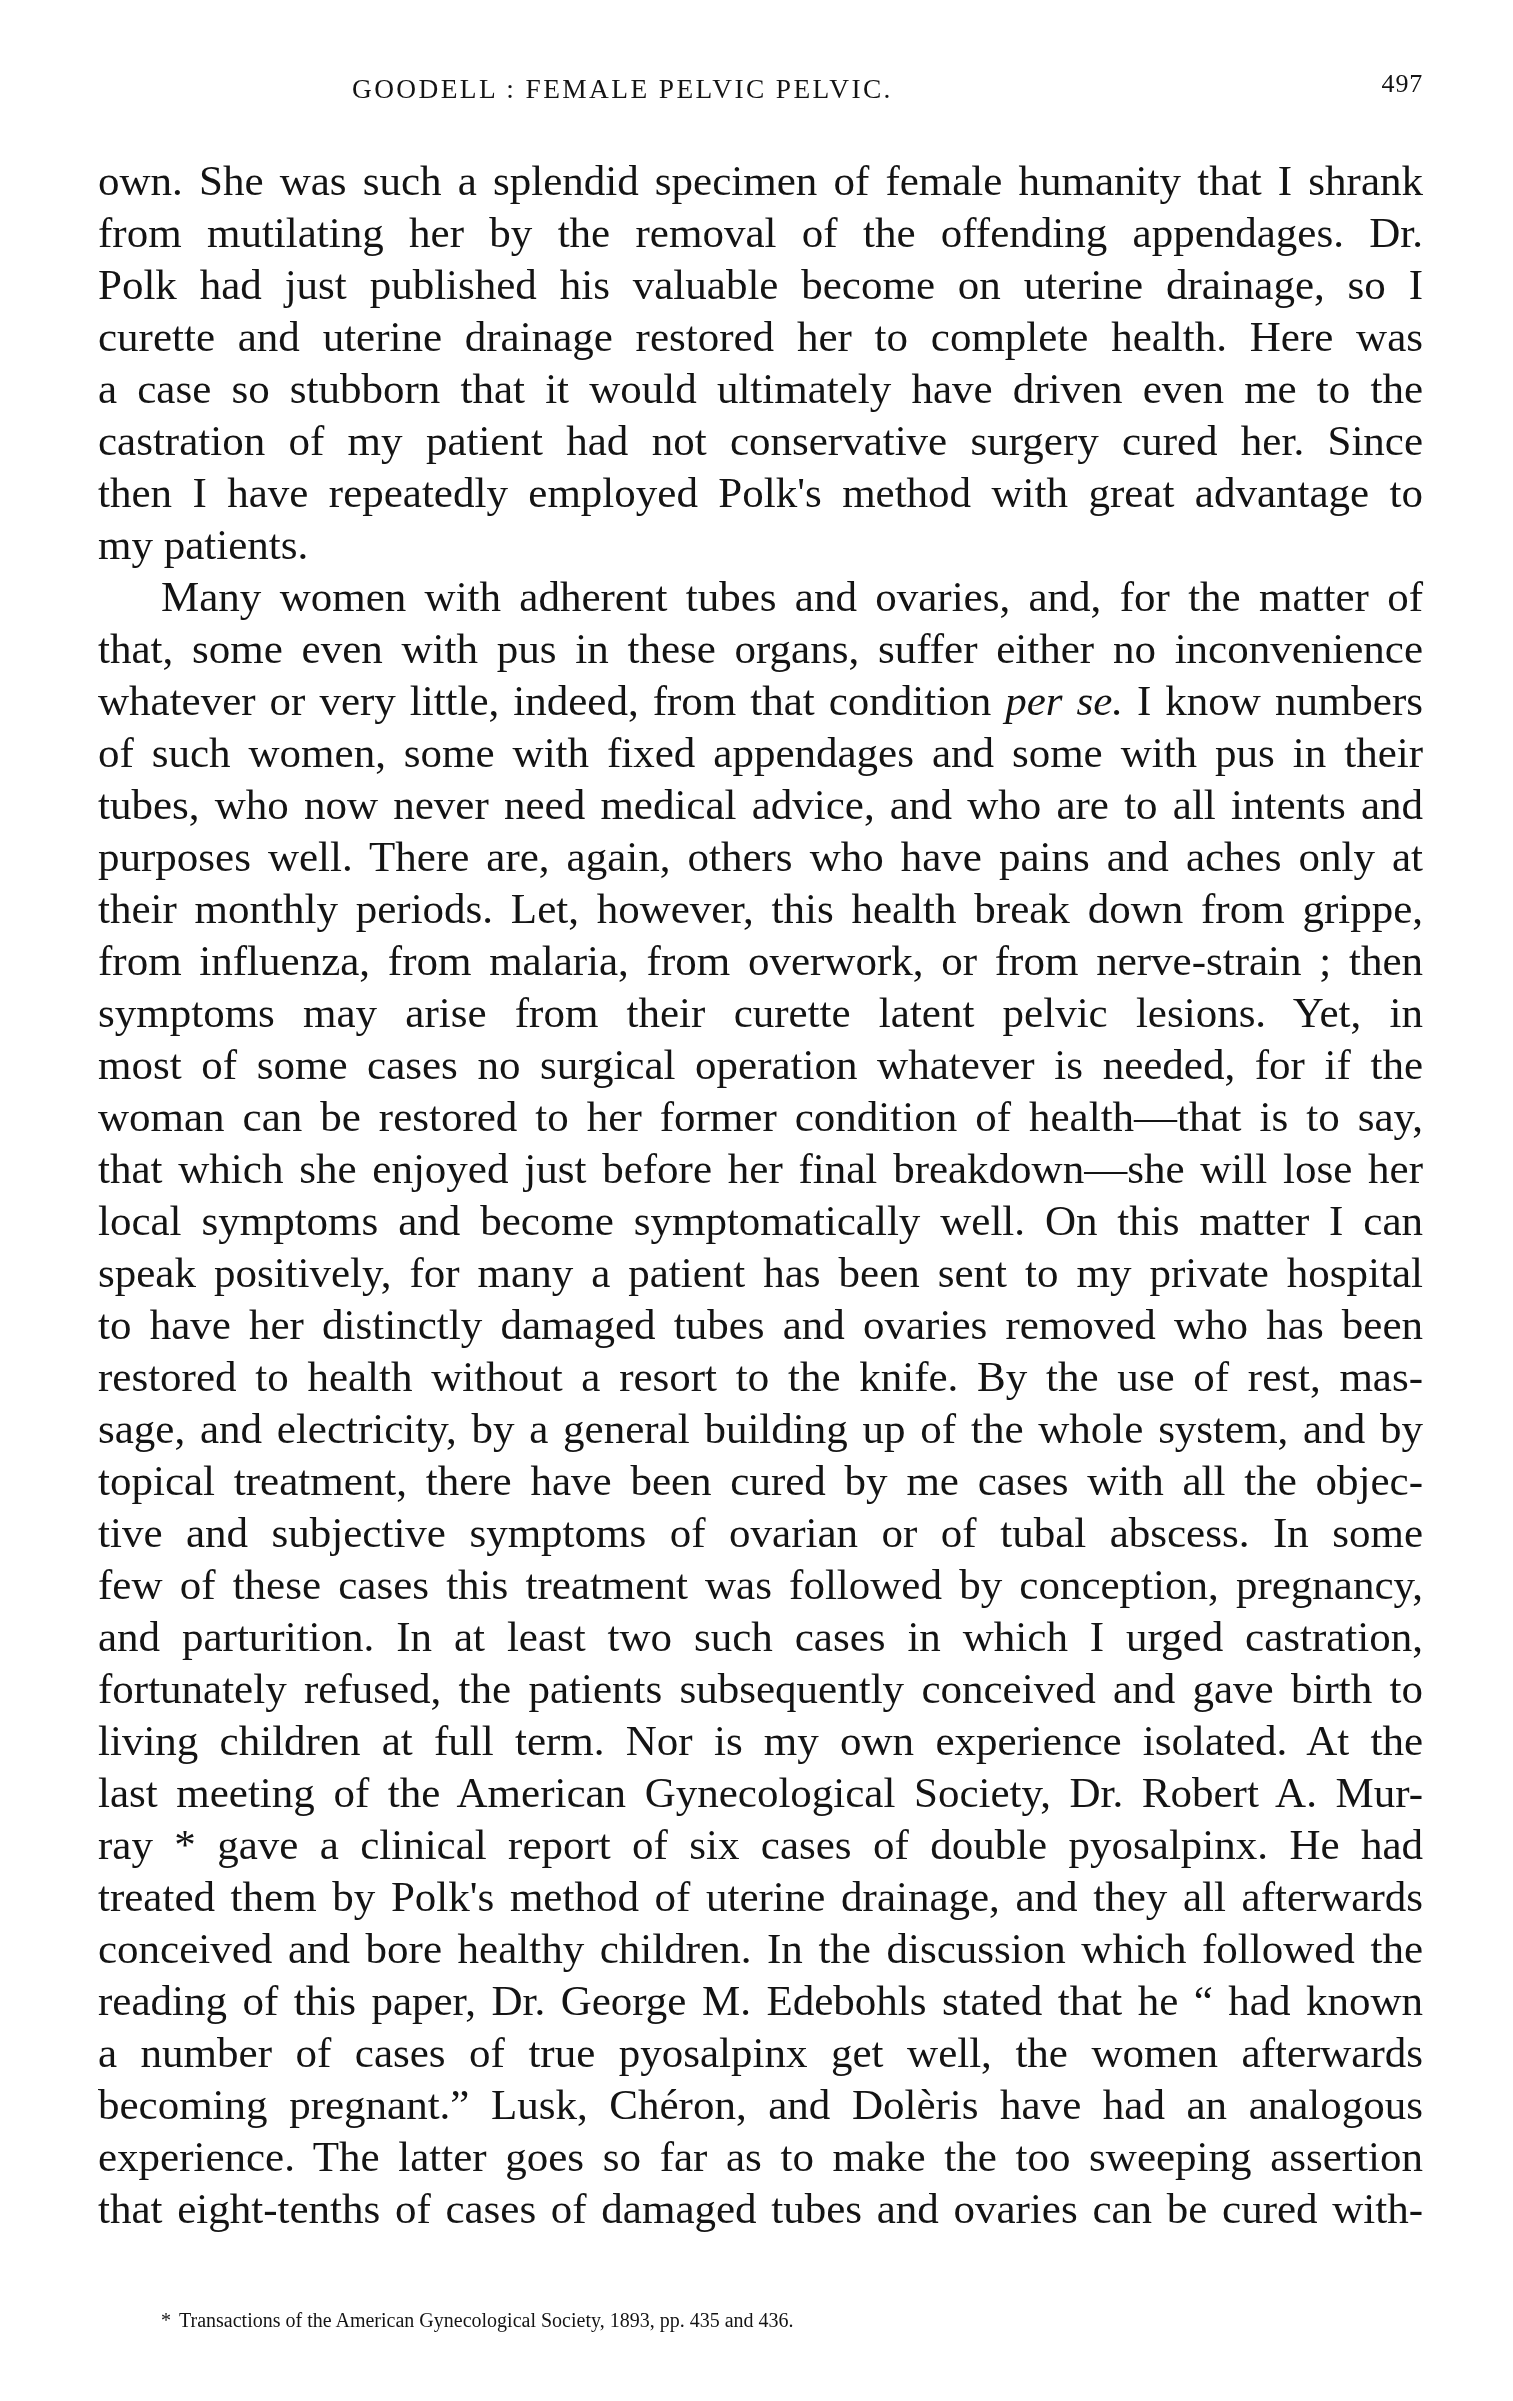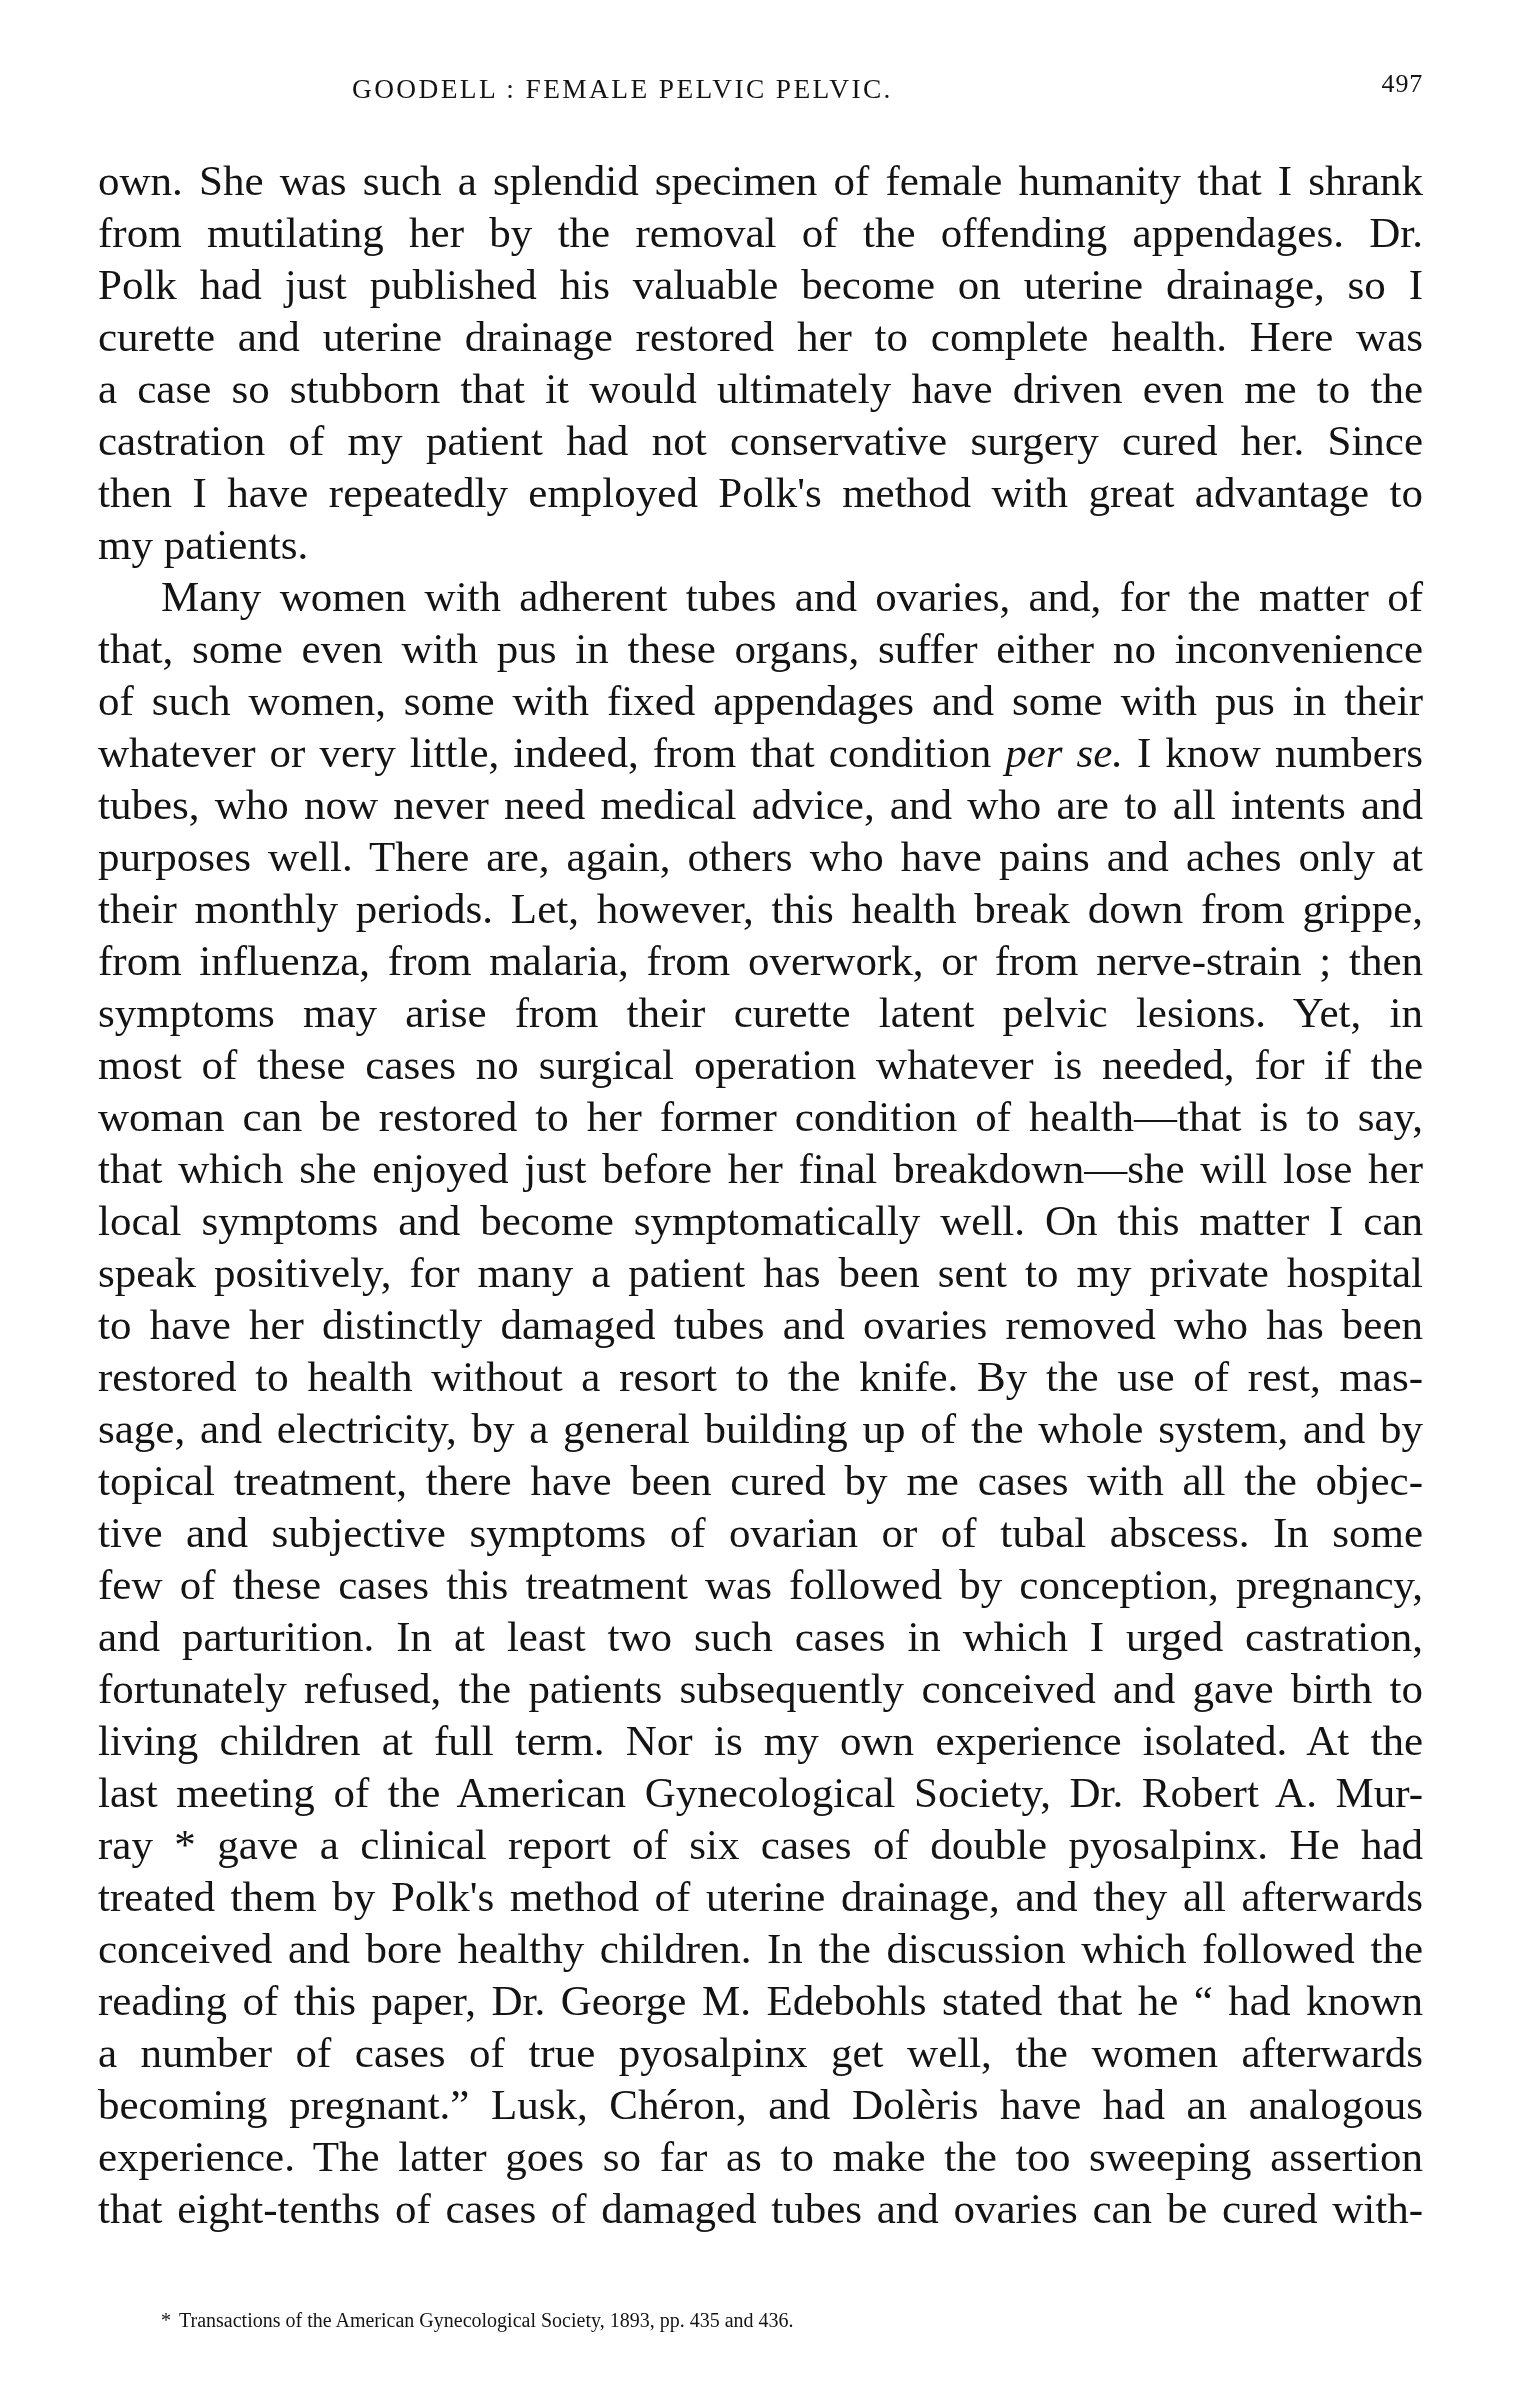--- a/index.html
+++ b/index.html
@@ -98,28 +98,28 @@
       <span class="line">curette and uterine drainage restored her to complete health. Here was</span>
       <span class="line">a case so stubborn that it would ultimately have driven even me to the</span>
       <span class="line">castration of my patient had not conservative surgery cured her. Since</span>
       <span class="line">then I have repeatedly employed Polk's method with great advantage to</span>
       <span class="line last">my patients.</span>
     </div>
 
     <div class="paragraph">
       <span class="line indent">Many women with adherent tubes and ovaries, and, for the matter of</span>
       <span class="line">that, some even with pus in these organs, suffer either no inconvenience</span>
+      <span class="line">whatever or very little, indeed, from that condition <em>per se.</em> I know numbers</span>
       <span class="line">of such women, some with fixed appendages and some with pus in their</span>
-      <span class="line">whatever or very little, indeed, from that condition <em>per se.</em> I know numbers</span>
       <span class="line">tubes, who now never need medical advice, and who are to all intents and</span>
       <span class="line">purposes well. There are, again, others who have pains and aches only at</span>
       <span class="line">their monthly periods. Let, however, this health break down from grippe,</span>
       <span class="line">from influenza, from malaria, from overwork, or from nerve-strain ; then</span>
       <span class="line">symptoms may arise from their curette latent pelvic lesions. Yet, in</span>
-      <span class="line">most of these cases no surgical operation whatever is needed, for if the</span>
+      <span class="line">most of some cases no surgical operation whatever is needed, for if the</span>
       <span class="line">woman can be restored to her former condition of health—that is to say,</span>
       <span class="line">that which she enjoyed just before her final breakdown—she will lose her</span>
       <span class="line">local symptoms and become symptomatically well. On this matter I can</span>
       <span class="line">speak positively, for many a patient has been sent to my private hospital</span>
       <span class="line">to have her distinctly damaged tubes and ovaries removed who has been</span>
       <span class="line">restored to health without a resort to the knife. By the use of rest, mas-</span>
       <span class="line">sage, and electricity, by a general building up of the whole system, and by</span>
       <span class="line">topical treatment, there have been cured by me cases with all the objec-</span>
       <span class="line">tive and subjective symptoms of ovarian or of tubal abscess. In some</span>
       <span class="line">few of these cases this treatment was followed by conception, pregnancy,</span>

